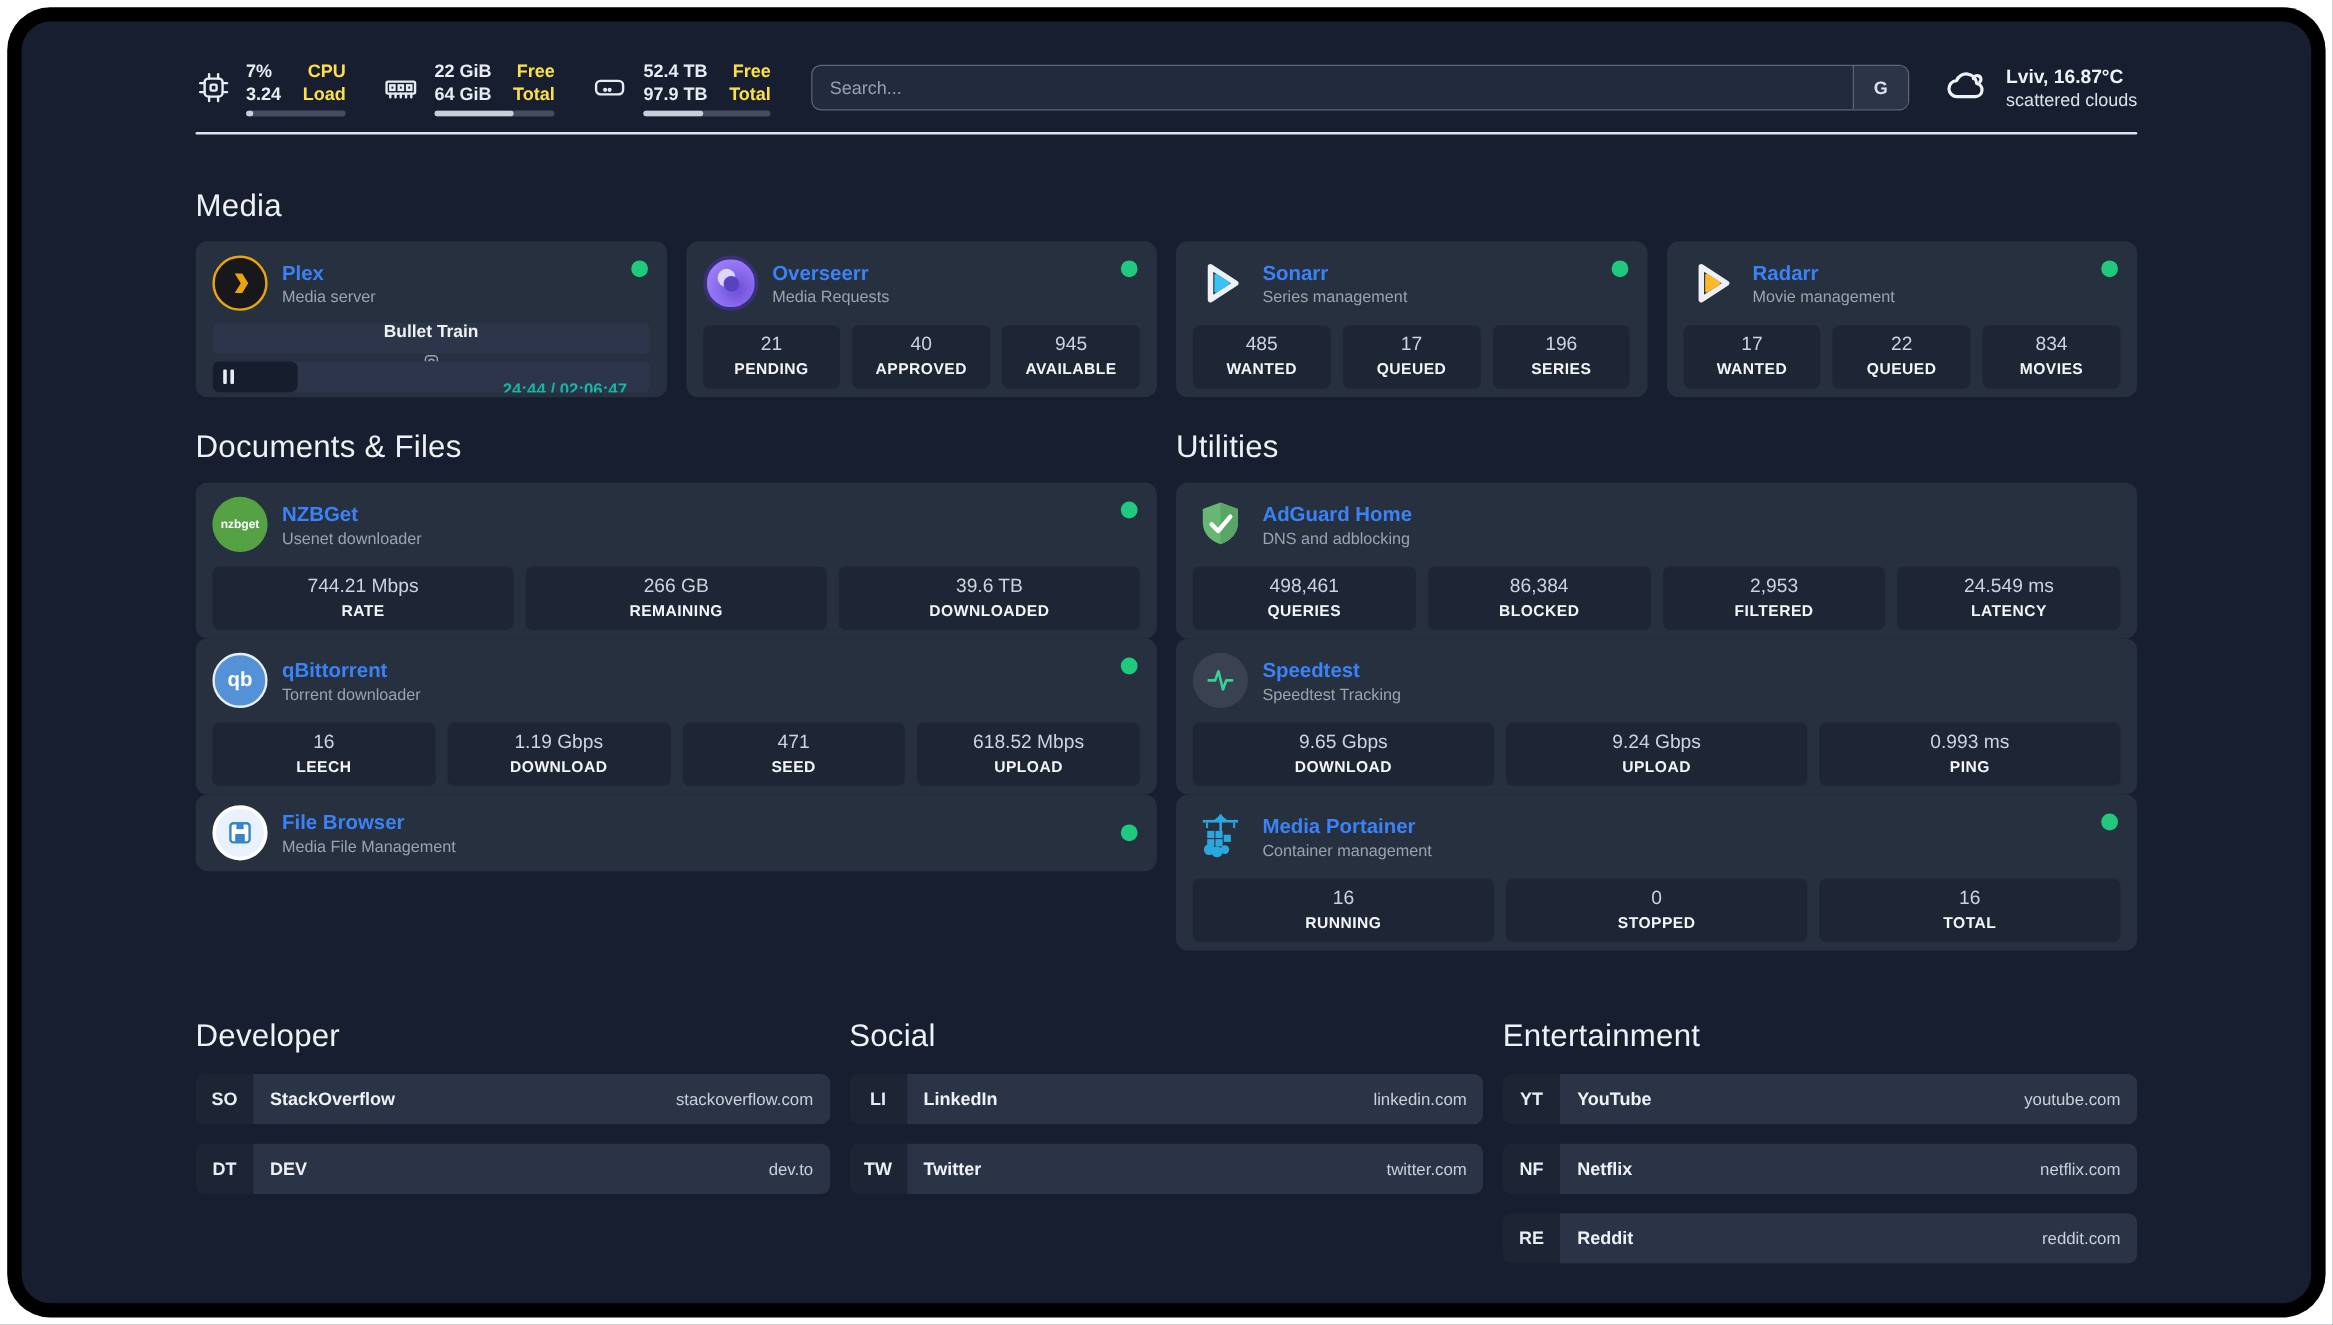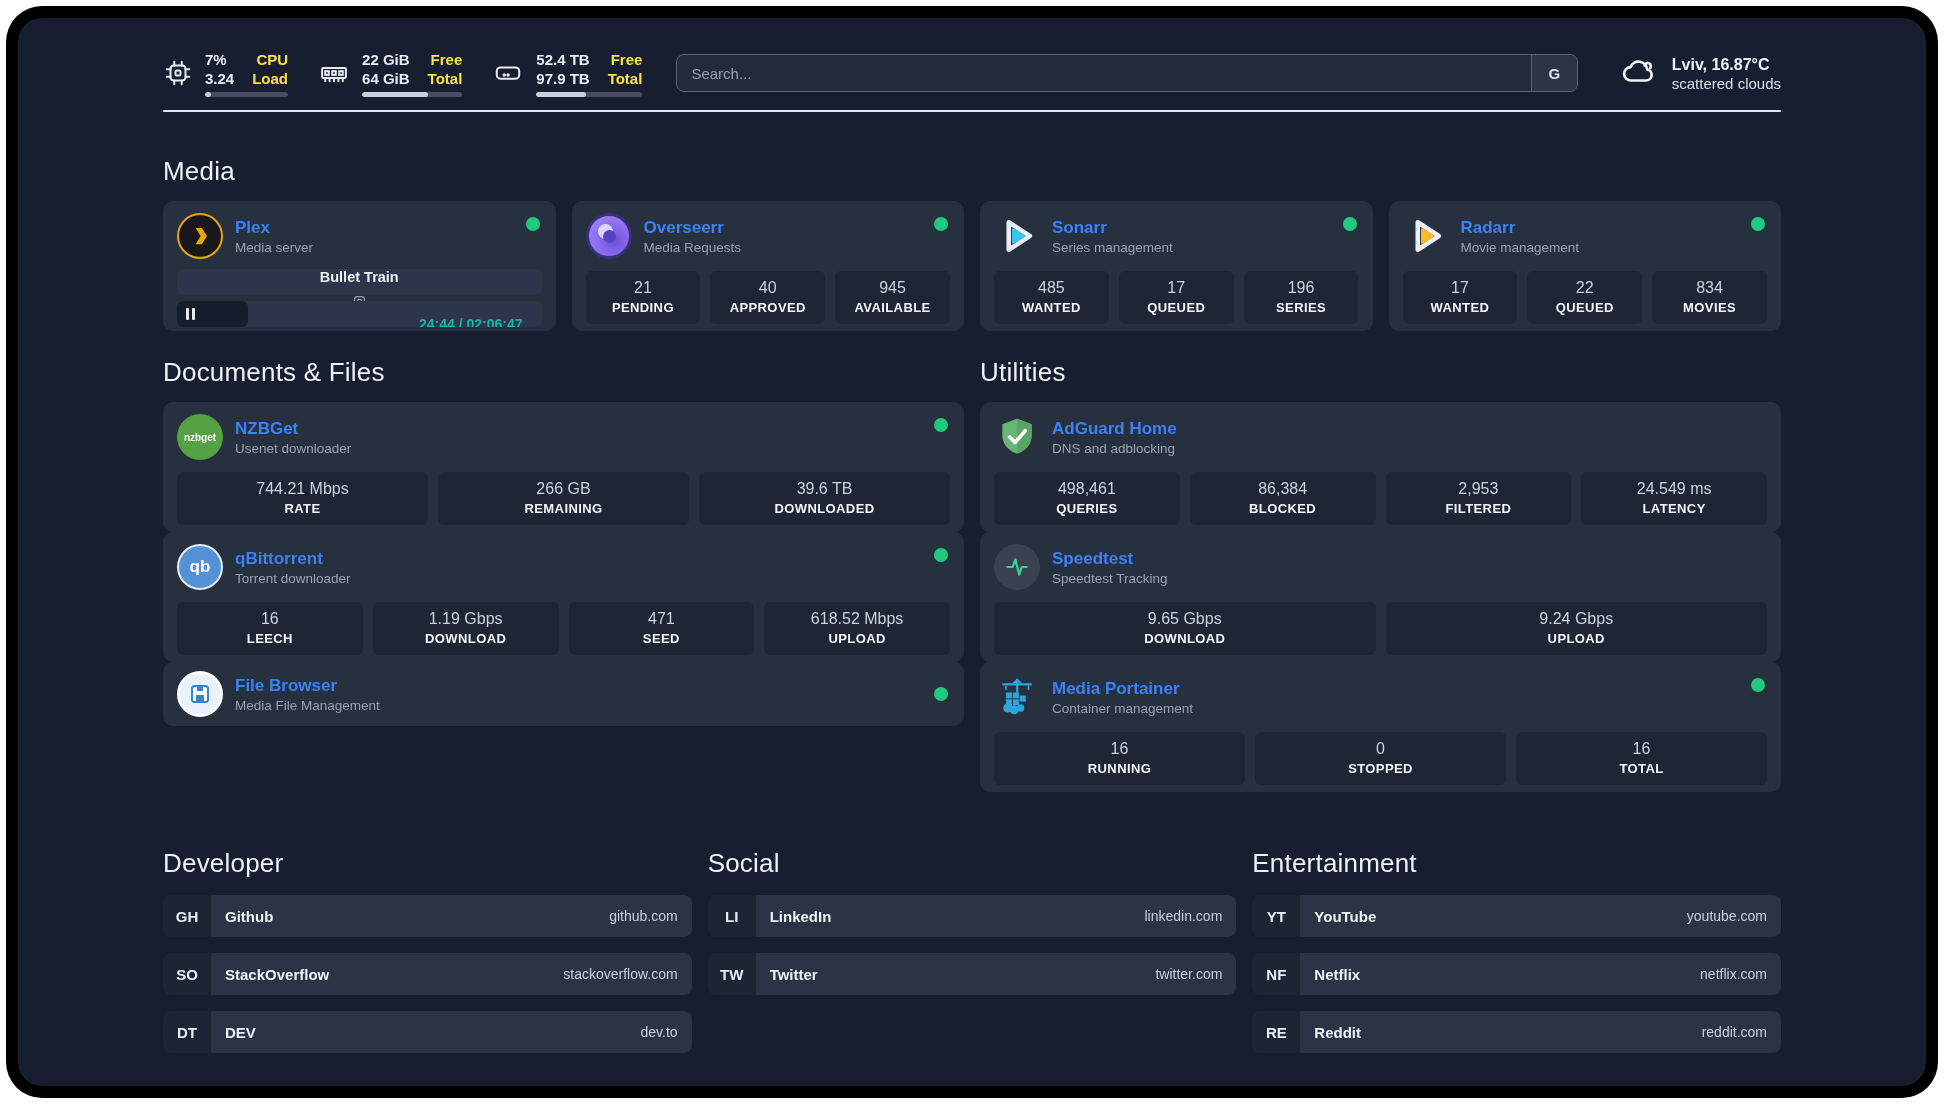--- a/index.html
+++ b/index.html
@@ -15,21 +15,21 @@
   .sys-stat { display:flex; gap:12px; align-items:center; }
   .sys-stat .icon { color:#e8ecf2; display:flex; }
   .sys-cols { position:relative; padding-bottom:9px; }
   .sys-cols-inner { display:flex; gap:18px; }
   .sys-col { display:flex; flex-direction:column; font-size:15px; line-height:19px; color:#e9edf3; font-weight:600; }
   .sys-col.values { text-align:left; }
   .sys-col.labels { text-align:right; color:#fde047; }
   .sys-bar { position:absolute; left:0; right:0; bottom:0; height:5px; background:#454e61; border-radius:3px; overflow:hidden; }
   .sys-bar-fill { height:100%; background:#c9cfda; border-radius:3px; }
 
-  .search-box { flex:1; display:flex; align-items:stretch; height:38px; margin:0 40px 0 34px;
+  .search-box { flex:1; display:flex; align-items:stretch; height:38px; margin:0 27px 0 34px;
     background:#222b3d; border:1px solid #5d6678; border-radius:8px; overflow:hidden; }
   .search-box input { flex:1; background:transparent; border:none; outline:none; padding:0 14px;
     color:#e8ecf2; font-size:15px; font-family:"Liberation Sans", sans-serif; }
   .search-box input::placeholder { color:#96a0b1; }
   .search-engine { width:46px; display:flex; align-items:center; justify-content:center;
     background:#2c3548; border-left:1px solid #5d6678; color:#dde3ec; font-size:15px; font-weight:600; cursor:pointer; }
 
   .weather { display:flex; align-items:center; gap:12px; color:#eef1f6; }
   .weather .cond { font-size:15px; color:#dbe0e8; }
   .weather .temp { font-size:16px; font-weight:700; line-height:20px; }
@@ -464,20 +464,24 @@
             </div>
           </div>
           <div class="stat-row">
             <div class="stat-tile">
               <div class="stat-value">9.65 Gbps</div>
               <div class="stat-label">DOWNLOAD</div>
             </div>
             <div class="stat-tile">
               <div class="stat-value">9.24 Gbps</div>
               <div class="stat-label">UPLOAD</div>
+            </div>
+            <div class="stat-tile">
+              <div class="stat-value">0.993 ms</div>
+              <div class="stat-label">PING</div>
             </div>
           </div>
         </div>
 
         <div class="card">
           <div class="app-head">
             <div class="app-logo">
               <svg width="44" height="44" viewBox="0 0 48 48" fill="#2aa7df">
                 <rect x="23" y="4" width="2.4" height="15"></rect>
                 <rect x="8" y="9" width="32" height="2.4"></rect>
@@ -519,27 +523,20 @@
       </div>
     </div>
   </div>
 
   <div class="bottom-grid">
 
     <div>
       <div class="section-title bm-title">Developer</div>
       <div class="bm-list">
         <div class="bm-row">
-          <div class="bm-abbr">GH</div>
-          <div class="bm-body">
-            <span class="bm-name">Github</span>
-            <span class="bm-url">github.com</span>
-          </div>
-        </div>
-        <div class="bm-row">
           <div class="bm-abbr">SO</div>
           <div class="bm-body">
             <span class="bm-name">StackOverflow</span>
             <span class="bm-url">stackoverflow.com</span>
           </div>
         </div>
         <div class="bm-row">
           <div class="bm-abbr">DT</div>
           <div class="bm-body">
             <span class="bm-name">DEV</span>

